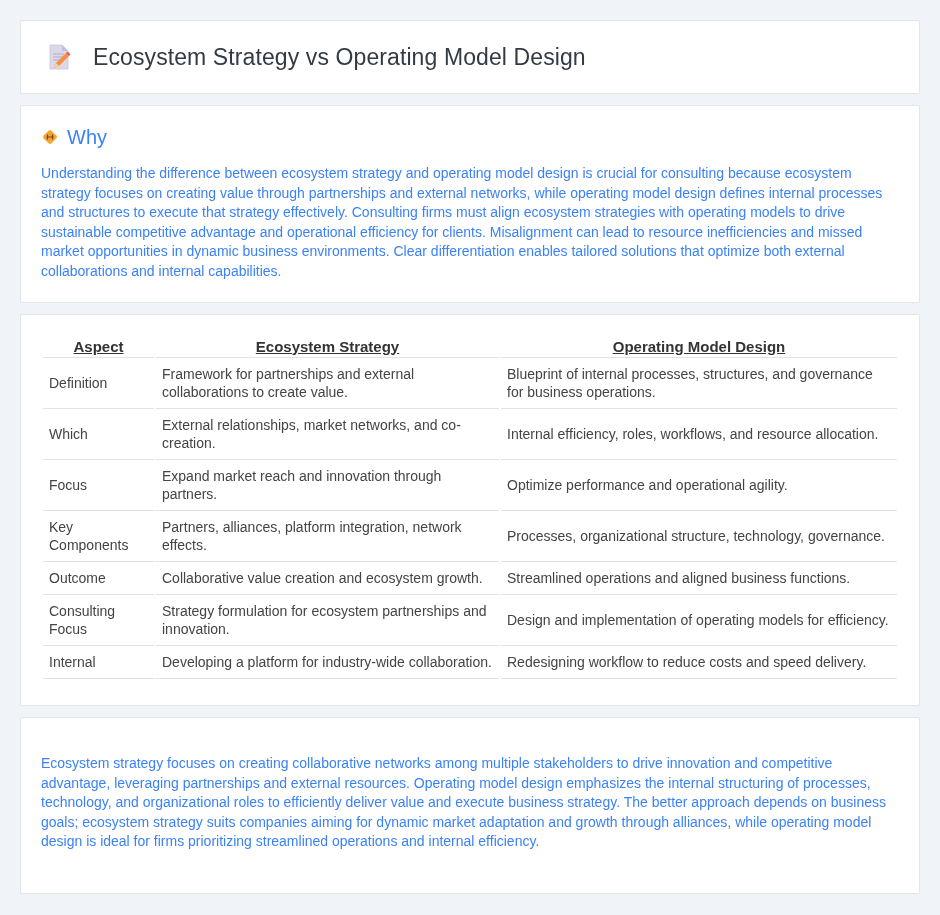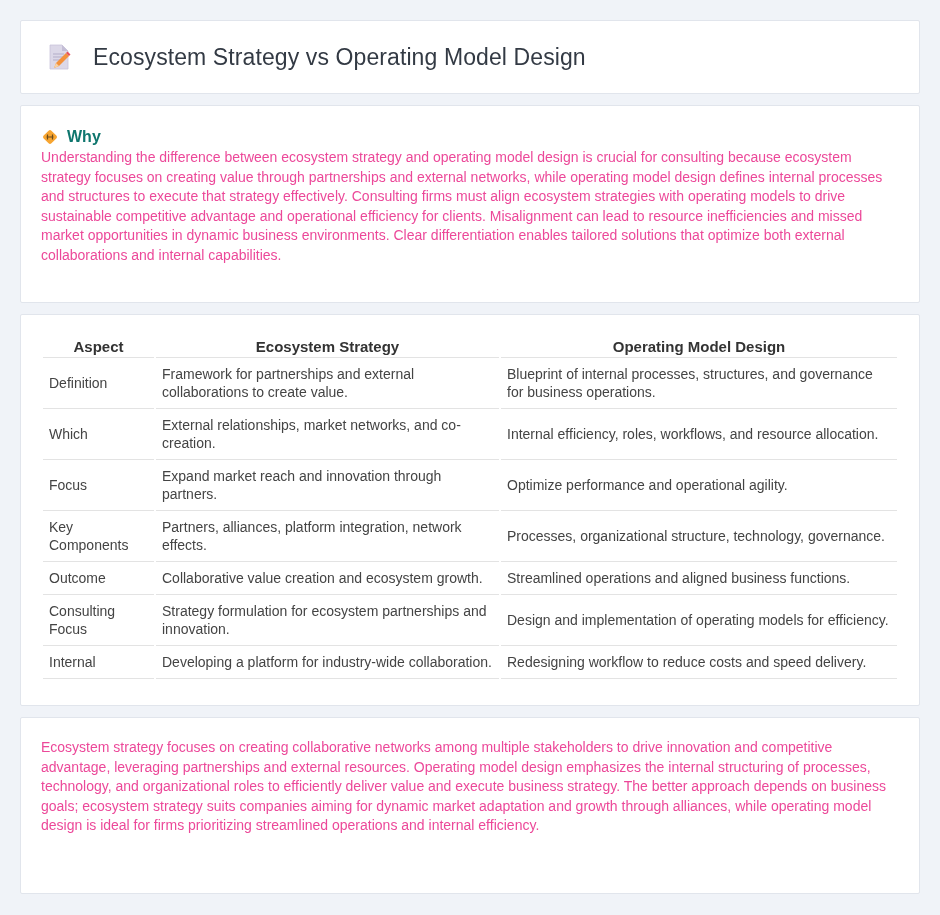--- a/index.html
+++ b/index.html
@@ -25,42 +25,44 @@
   .doc-icon { width: 28px; height: 28px; margin-right: 20px; }
   .page-title {
     font-size: 23px;
     font-weight: normal;
     color: #333a44;
     letter-spacing: 0.1px;
   }
   .why-card { height: 198px; padding: 20px 20px 0 20px; }
   .section-head { display: flex; align-items: center; height: 22px; }
   .section-icon { width: 18px; height: 18px; margin-right: 8px; display: inline-block; }
-  .section-title { font-size: 16px; font-weight: bold; color: #0f766e; }
+  .section-title { font-size: 20px; font-weight: normal; color: #3b82f6; }
   .section-text {
+    margin-top: 16px;
     font-size: 14px;
     line-height: 19.5px;
-    color: #ec4899;
+    color: #3b82f6;
   }
   .table-card { height: 392px; padding: 20px 20px 0 20px; }
   table.cmp {
     width: 100%;
     border-collapse: separate;
     border-spacing: 2px 0;
     font-size: 14px;
     color: #444;
   }
   table.cmp th {
     font-weight: bold;
     font-size: 15px;
     color: #333;
     text-align: center;
     padding: 2px 6px 2px 6px;
     border-bottom: 1.5px solid #e3e3e3;
     height: 23px;
+    text-decoration: underline;
   }
   table.cmp td {
     padding: 7px 6px;
     border-bottom: 1.5px solid #e3e3e3;
     line-height: 18px;
     vertical-align: middle;
   }
   .c1 { width: 111px; }
   .c2 { width: 343px; }
   .which-card { height: 177px; padding: 20px 20px 0 20px; }

